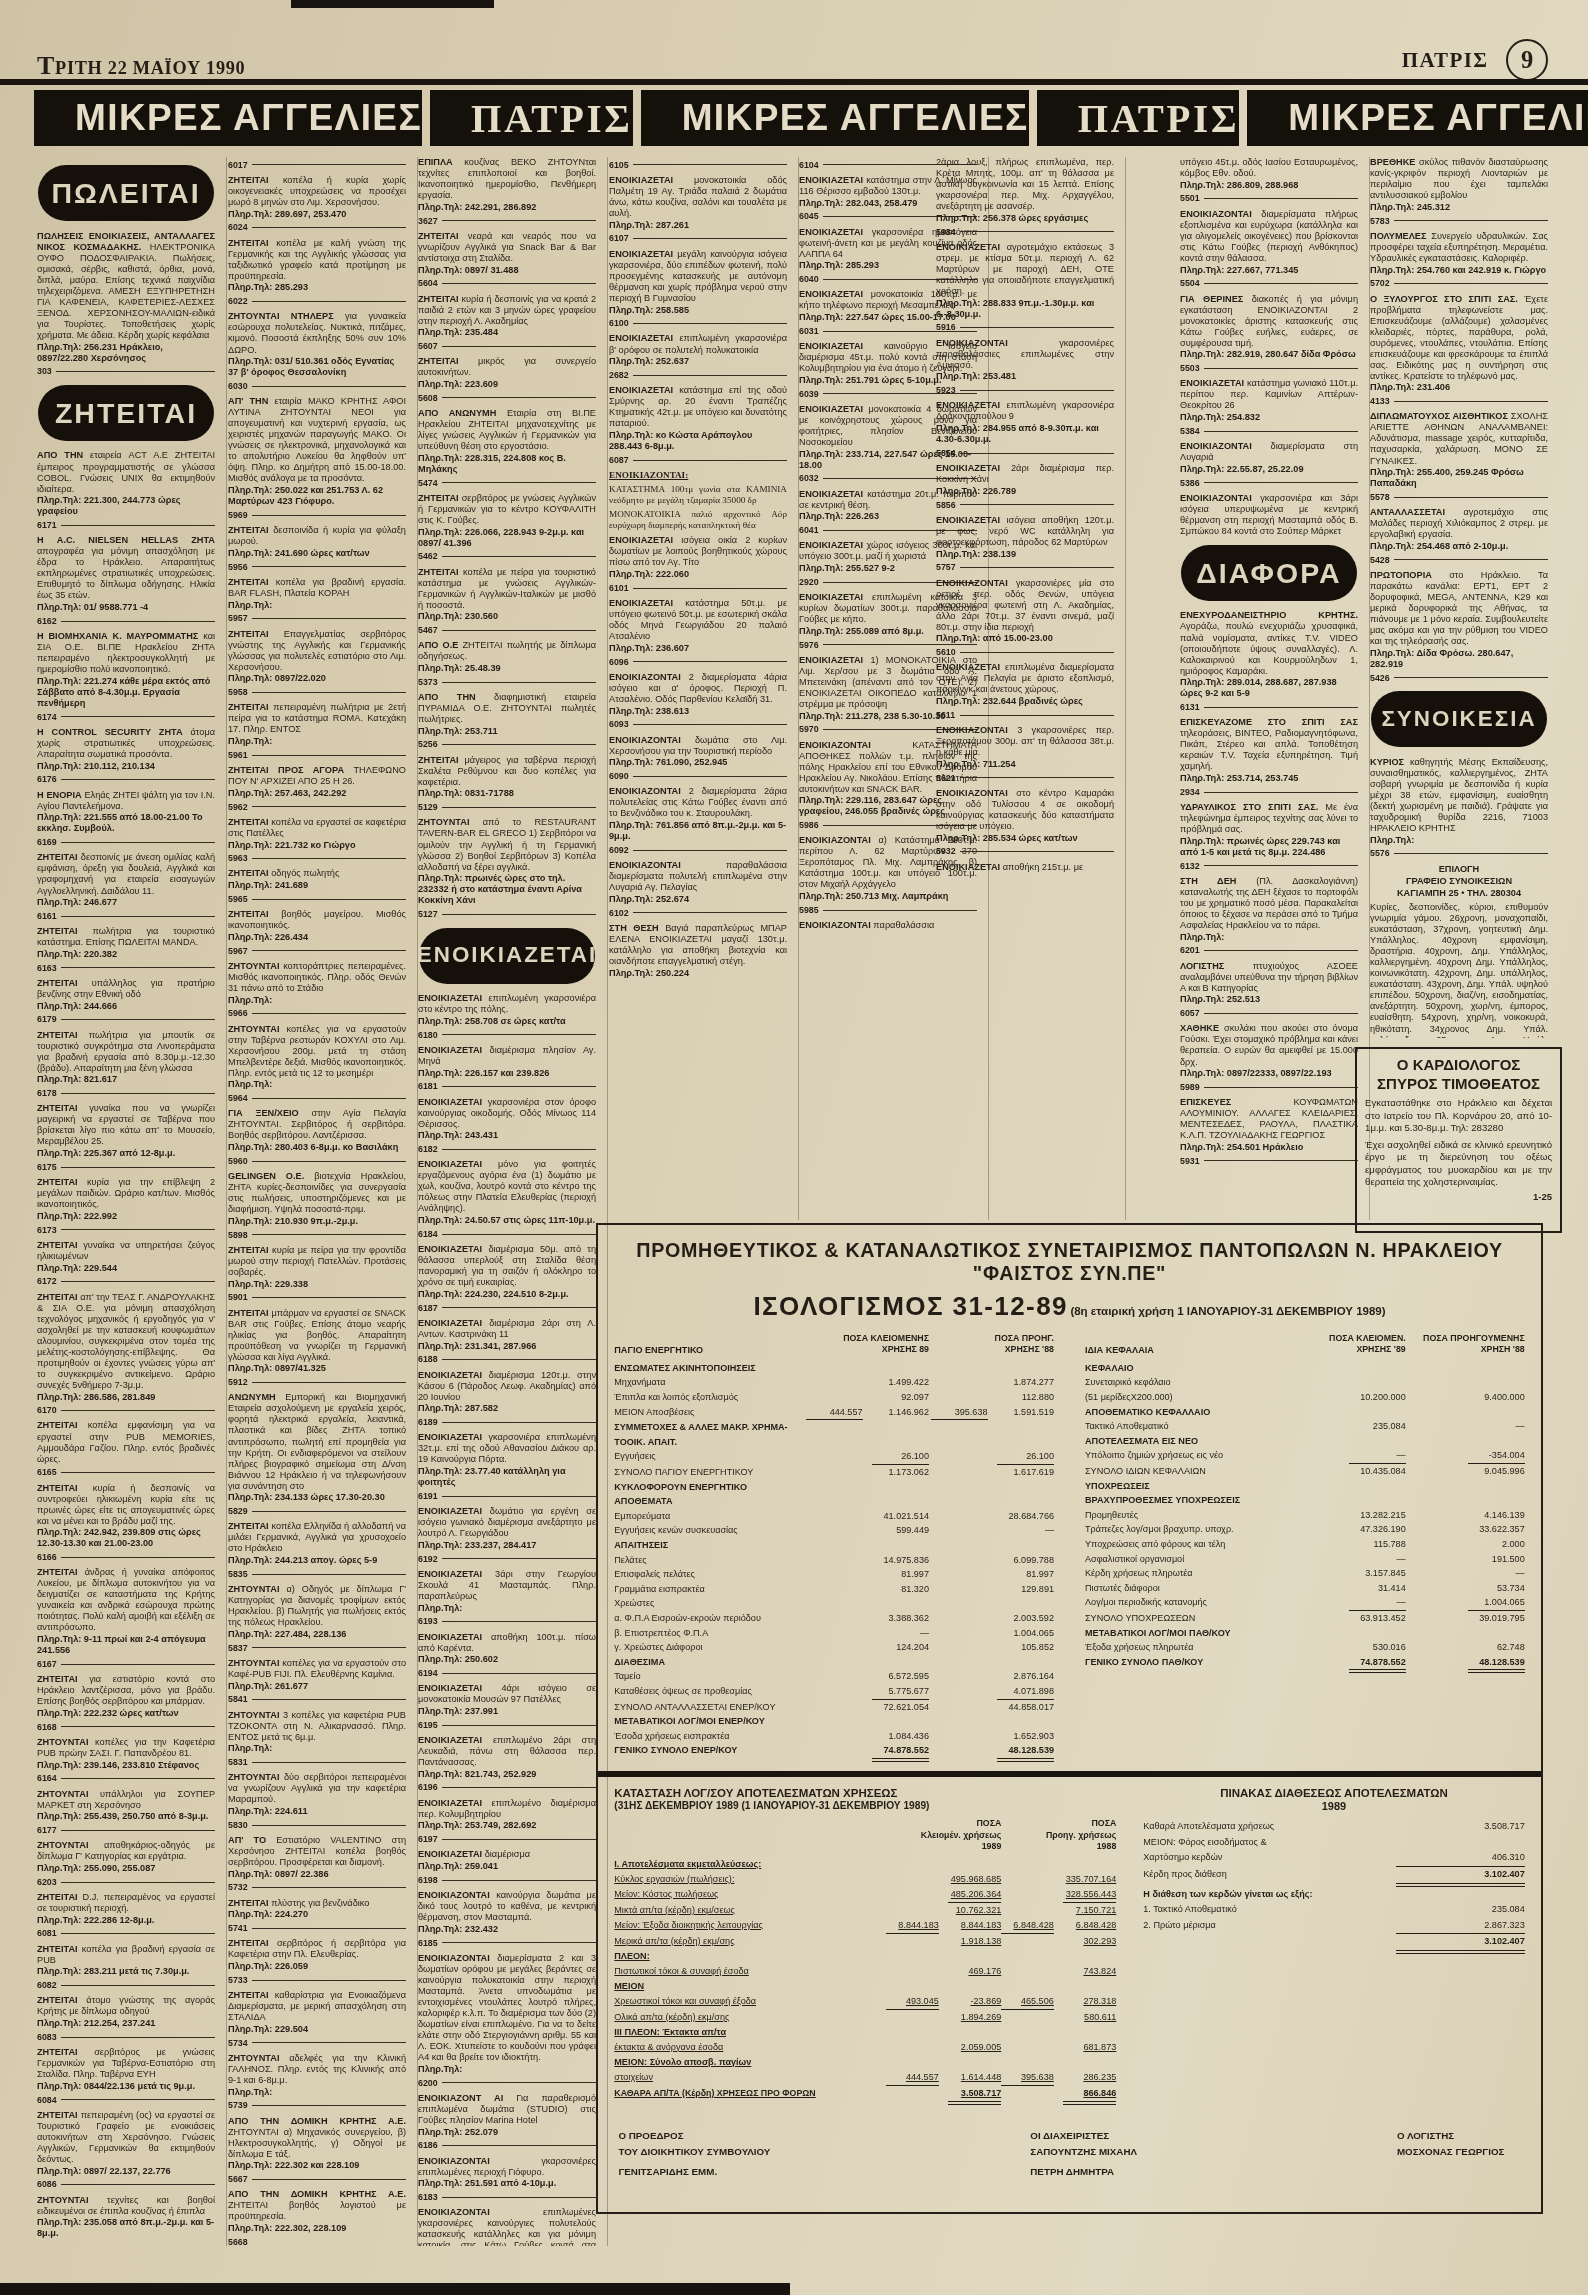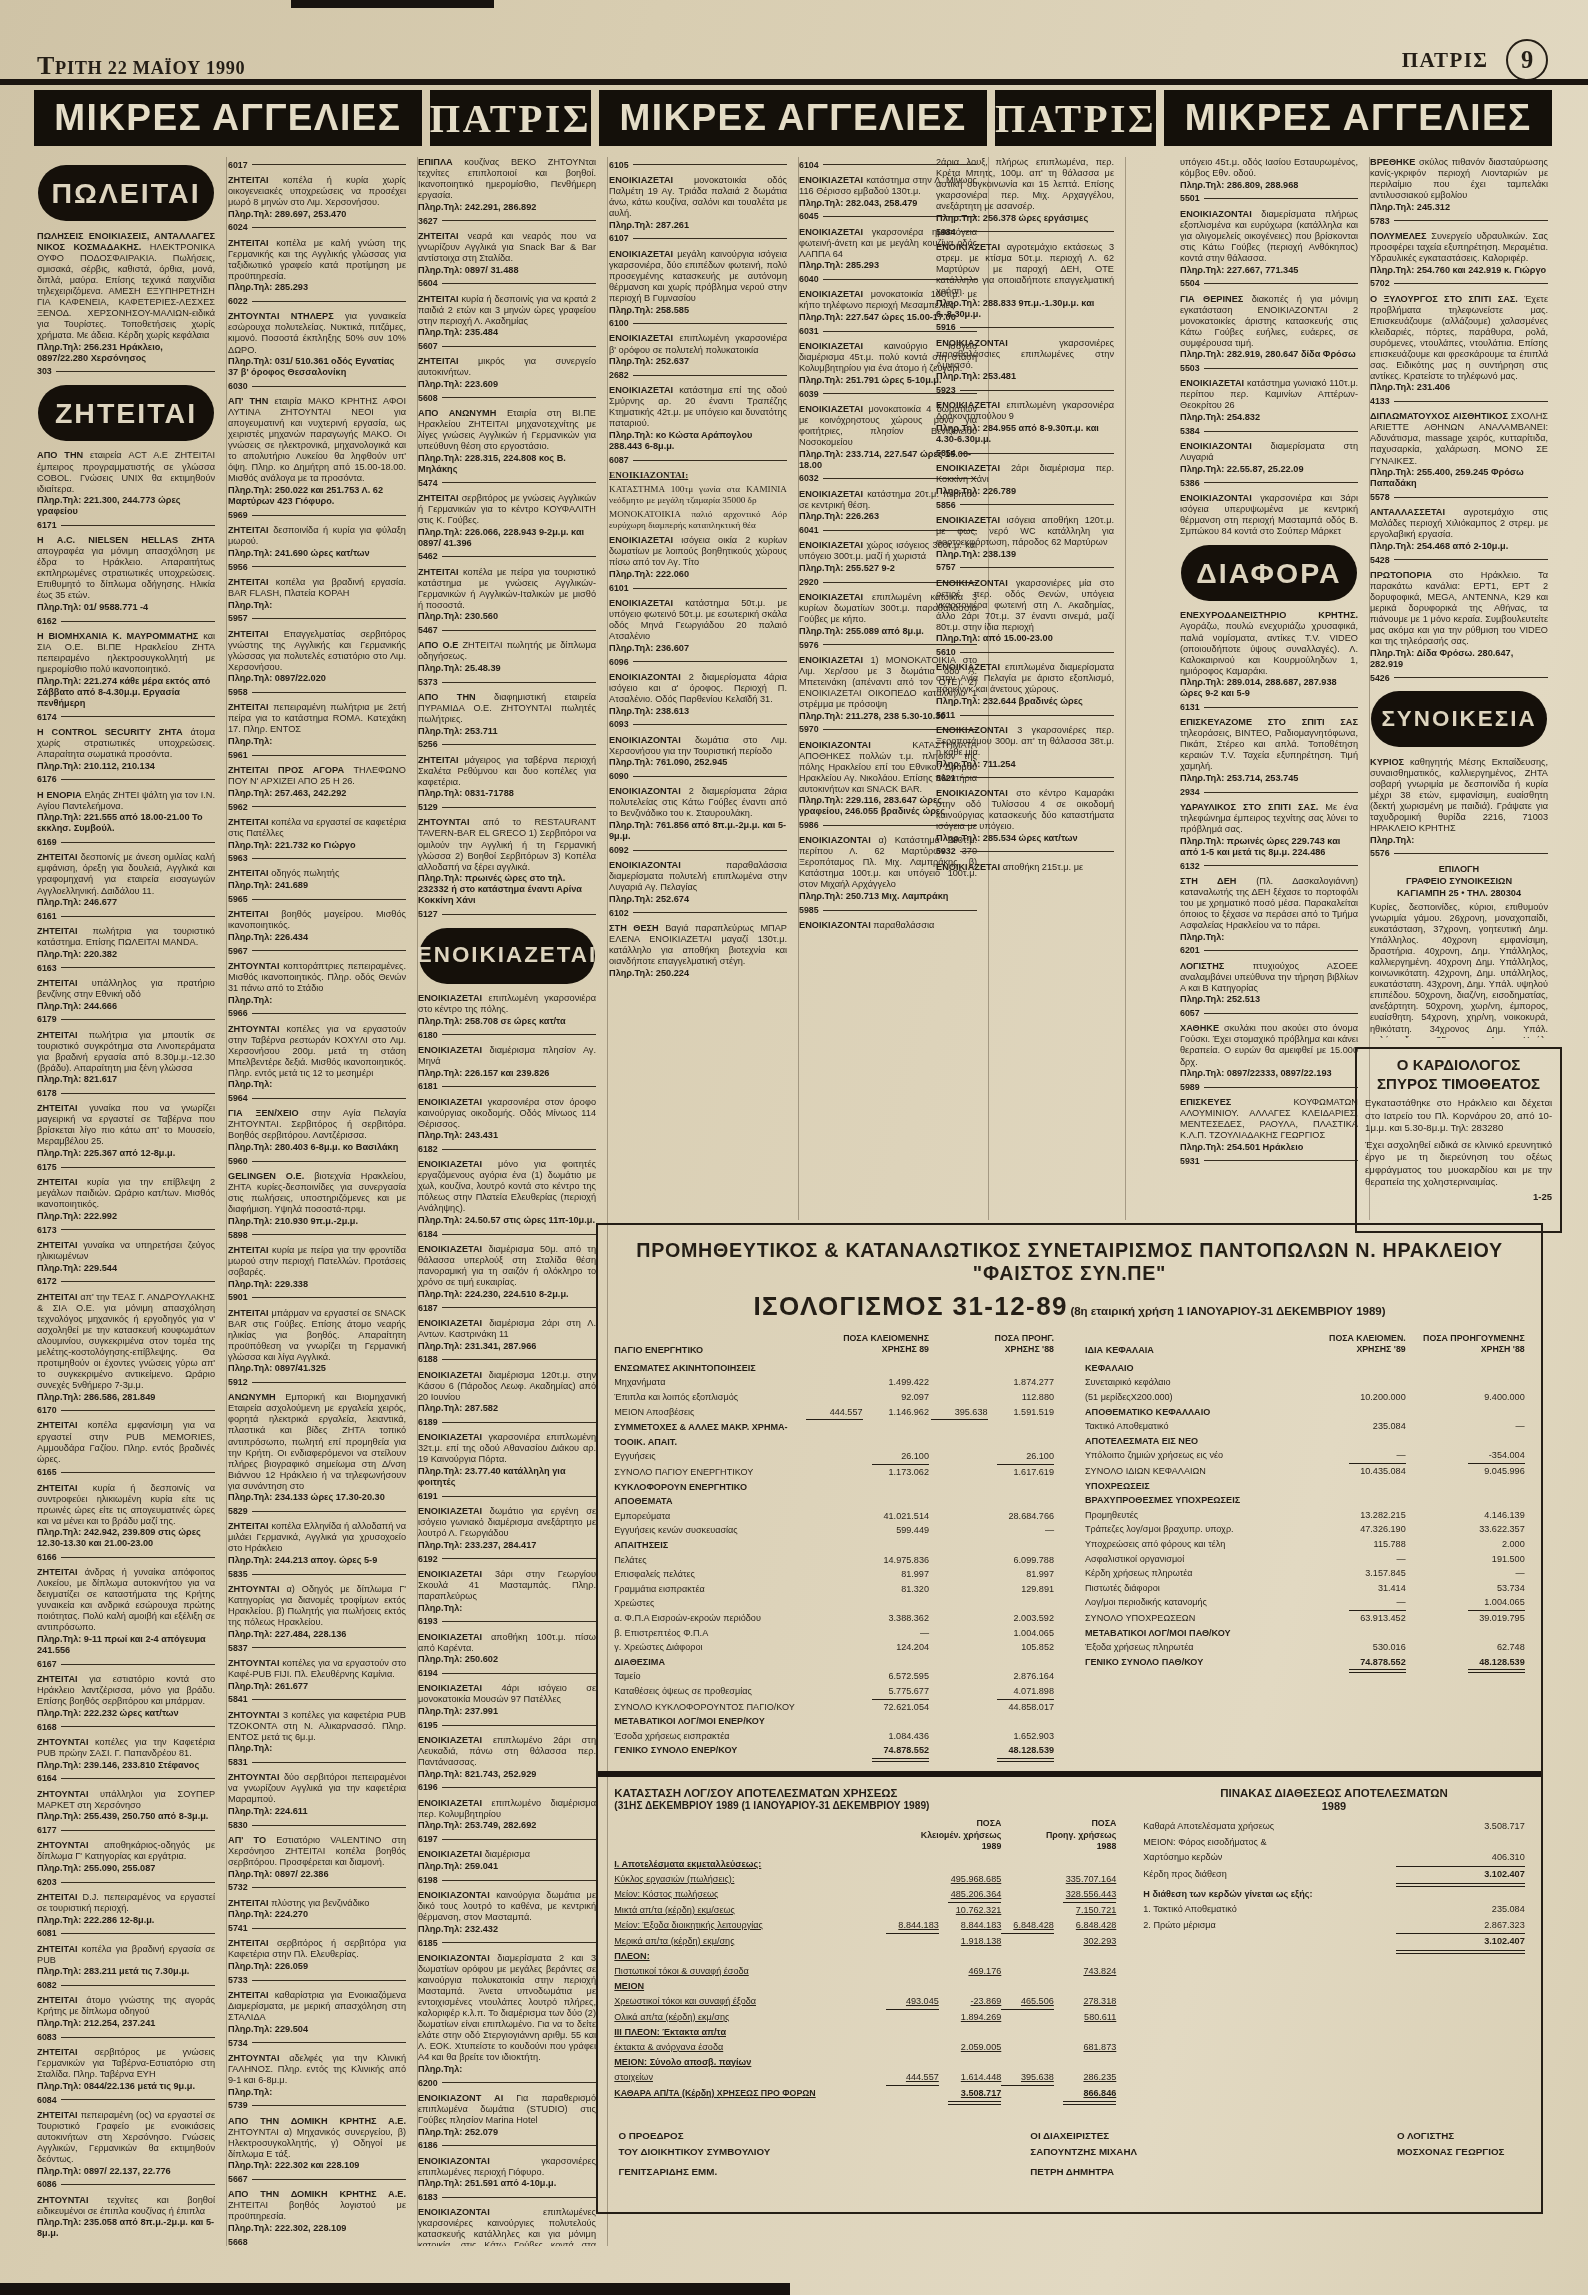--- a/index.html
+++ b/index.html
@@ -15,21 +15,21 @@
   .date::first-letter{font-size:26px;}
   .tright{display:flex;align-items:center;gap:17.6px;}
   .paper-name{font-family:"Liberation Serif",serif;font-size:21px;font-weight:700;letter-spacing:1.4px;}
   .pagenum{width:38px;height:38px;border:2px solid #241e16;border-radius:50%;display:flex;align-items:center;justify-content:center;
     font-family:"Liberation Serif",serif;font-size:24.4px;font-weight:700;}
   .headrule{position:absolute;left:0;top:79px;width:1589px;height:6.1px;background:#1b1510;box-shadow:0 8.1px 0 -6.8px #1b1510;}
 
   
   .banner{position:absolute;left:34px;top:90px;width:1518px;height:56px;display:flex;gap:8.1px;}
   .bblock{background:#14100a;color:#e4dcc6;display:flex;align-items:center;justify-content:center;
-    font-weight:900;letter-spacing:1.4px;white-space:nowrap;}
+    font-weight:900;letter-spacing:1.4px;white-space:nowrap;padding-left:41px;}
   .bblock.wide{flex:2.65;font-size:37px;}
   .bblock.patris{flex:1;font-family:"Liberation Serif",serif;font-size:39px;letter-spacing:2.7px;}
 
   
   .col{position:absolute;overflow:hidden;font-size:9.2px;line-height:1.2;padding-right:11px;border-right:0.7px solid rgba(70,58,40,.38);}
   .col:last-child{border-right:none;}
   .badge{background:#15100a;color:#ddd4be;border-radius:30px;height:56px;display:flex;align-items:center;justify-content:center;
     font-weight:800;letter-spacing:2px;margin:8.1px 1.4px 9.5px;}
   .ad{margin:0;}
   .ad .body{margin:0;text-align:justify;}
@@ -1475,21 +1475,21 @@
             <div class="brow browL t">
               <span class="lbl">Καταθέσεις όψεως σε προθεσμίας</span>
               <span class="yc">
                 <span class="u">5.775.677</span>
               </span>
               <span class="yc">
                 <span class="u">4.071.898</span>
               </span>
             </div>
             <div class="brow browL r">
-              <span class="lbl">ΣΥΝΟΛΟ ΚΥΚΛΟΦΟΡΟΥΝΤΟΣ ΠΑΓΙΟ/ΚΟΥ</span>
+              <span class="lbl">ΣΥΝΟΛΟ ΑΝΤΑΛΛΑΣΣΕΤΑΙ ΕΝΕΡ/ΚΟΥ</span>
               <span class="yc">
                 <span>72.621.054</span>
               </span>
               <span class="yc">
                 <span>44.858.017</span>
               </span>
             </div>
             <div class="brow browL h">
               <span class="lbl">ΜΕΤΑΒΑΤΙΚΟΙ ΛΟΓ/ΜΟΙ ΕΝΕΡ/ΚΟΥ</span>
               <span class="yc"></span>

